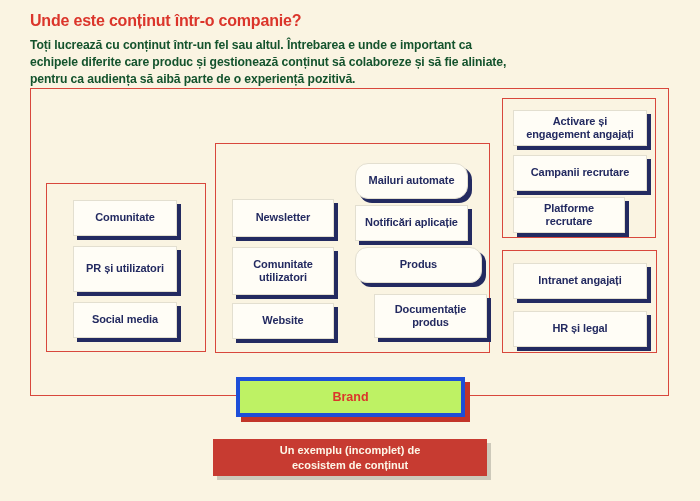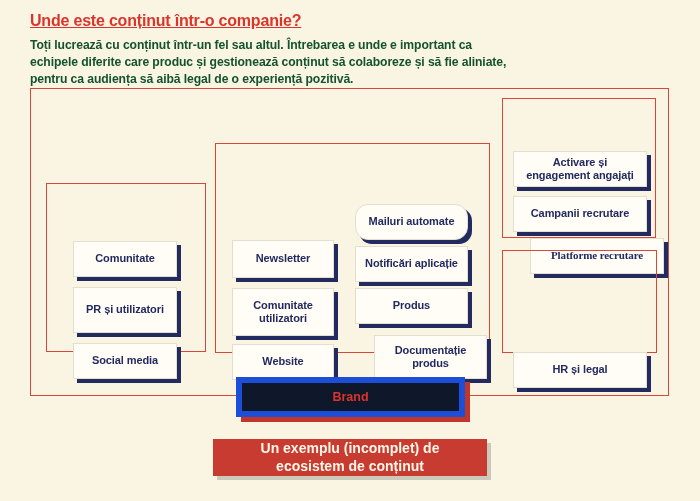--- a/index.html
+++ b/index.html
@@ -9,21 +9,20 @@
     font-family:"Liberation Sans","DejaVu Sans",sans-serif;
     position:relative;
     overflow:hidden;
   }
   .stage{position:absolute;inset:0;}
 
   .title{
     position:absolute;left:30px;top:12px;
     font-size:16px;font-weight:bold;color:#DB352B;
     letter-spacing:-0.2px;
-    text-decoration:underline;
   }
   .subtitle{
     position:absolute;left:30px;top:37px;width:500px;
     font-size:12.2px;font-weight:600;color:#14532d;
     line-height:1.38;letter-spacing:-0.1px;
   }
 
   .group{
     position:absolute;
     border:1.5px solid #D8473C;
@@ -38,80 +37,80 @@
     box-shadow:4px 4px 0 0 #232A60;
     color:#232A60;
     font-weight:bold;
     font-size:11px;
     line-height:1.2;
     display:flex;align-items:center;justify-content:center;
     text-align:center;
     padding:17px 6px;
     box-sizing:border-box;
     letter-spacing:-0.1px;
-    margin-top:41px;
   }
 
   .brand{
     position:absolute;left:236px;top:377px;width:229px;height:40px;
-    background:#0f172a;
-    border:6px solid #1d4ed8;
+    background:#bef264;
+    border:4px solid #1d4ed8;
     box-shadow:5px 5px 0 0 #C23529;
     color:#DB352B;
     font-weight:bold;font-size:12.5px;
     display:flex;align-items:center;justify-content:center;
     box-sizing:border-box;
   }
 
   .caption{
     position:absolute;left:213px;top:439px;width:274px;height:37px;
     background:#C73B31;
     box-shadow:4px 4px 0 0 #CDC9BA;
     color:#FDF7E8;
-    font-weight:bold;font-size:14px;line-height:1.28;
+    font-weight:bold;font-size:11px;line-height:1.28;
     display:flex;flex-direction:column;align-items:center;justify-content:center;
     text-align:center;
     box-sizing:border-box;
   }
 </style>
 </head>
 <body>
 
 <div class="stage">
 
   <div class="title">Unde este conținut într-o companie?</div>
 
   <div class="subtitle">
     <div>Toți lucrează cu conținut într-un fel sau altul. Întrebarea e unde e important ca</div>
     <div>echipele diferite care produc și gestionează conținut să colaboreze și să fie aliniate,</div>
-    <div>pentru ca audiența să aibă legal de o experiență pozitivă.</div>
+    <div>pentru ca audiența să aibă parte de o experiență pozitivă.</div>
   </div>
 
   <div class="group" style="left:30px;top:88px;width:639px;height:308px;"></div>
 
   <div class="group" style="left:46px;top:183px;width:160px;height:169px;"></div>
   <div class="node" style="left:73px;top:200px;width:104px;height:34px;">Comunitate</div>
   <div class="node" style="left:73px;top:246px;width:104px;height:46px;">PR și utilizatori</div>
   <div class="node" style="left:73px;top:302px;width:104px;height:34px;">Social media</div>
 
   <div class="group" style="left:215px;top:143px;width:275px;height:210px;"></div>
   <div class="node" style="left:232px;top:199px;width:102px;height:38px;text-align:right;">Newsletter</div>
   <div class="node" style="left:232px;top:247px;width:102px;height:48px;">Comunitate utilizatori</div>
   <div class="node" style="left:232px;top:303px;width:102px;height:33px;">Website</div>
   <div class="node" style="left:355px;top:163px;width:113px;height:25px;border-radius:13px;">Mailuri automate</div>
   <div class="node" style="left:355px;top:205px;width:113px;height:30px;">Notificări aplicație</div>
-  <div class="node" style="left:355px;top:247px;width:113px;height:31px;">Produs</div>
+  <div class="node" style="left:355px;top:247px;width:127px;height:31px;border-radius:12px;">Produs</div>
   <div class="node" style="left:374px;top:294px;width:113px;height:44px;">Documentație produs</div>
 
   <div class="group" style="left:502px;top:98px;width:154px;height:140px;"></div>
   <div class="node" style="left:513px;top:110px;width:134px;height:34px;">Activare și engagement angajați</div>
   <div class="node" style="left:513px;top:155px;width:134px;height:30px;">Campanii recrutare</div>
-  <div class="node" style="left:530px;top:197px;width:134px;height:31px;font-family:Liberation Serif, serif;">Platforme recrutare</div>
+  <div class="node" style="left:513px;top:197px;width:112px;height:31px;">Platforme recrutare</div>
 
   <div class="group" style="left:502px;top:250px;width:155px;height:103px;"></div>
+  <div class="node" style="left:513px;top:263px;width:134px;height:33px;">Intranet angajați</div>
   <div class="node" style="left:513px;top:311px;width:134px;height:30px;">HR și legal</div>
 
   <div class="brand">Brand</div>
 
   <div class="caption">
     <div>Un exemplu (incomplet) de</div>
     <div>ecosistem de conținut</div>
   </div>
 
 </div>

